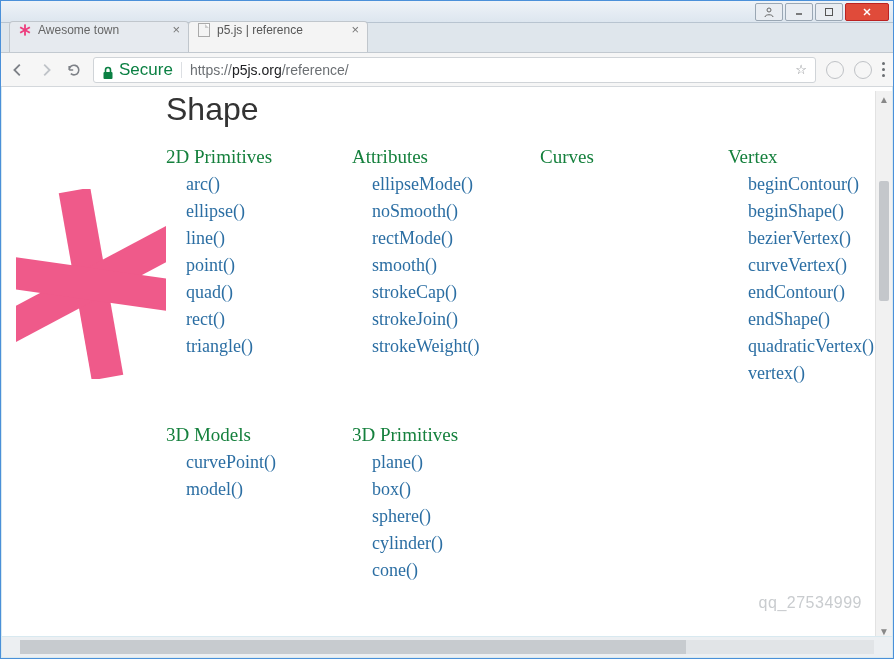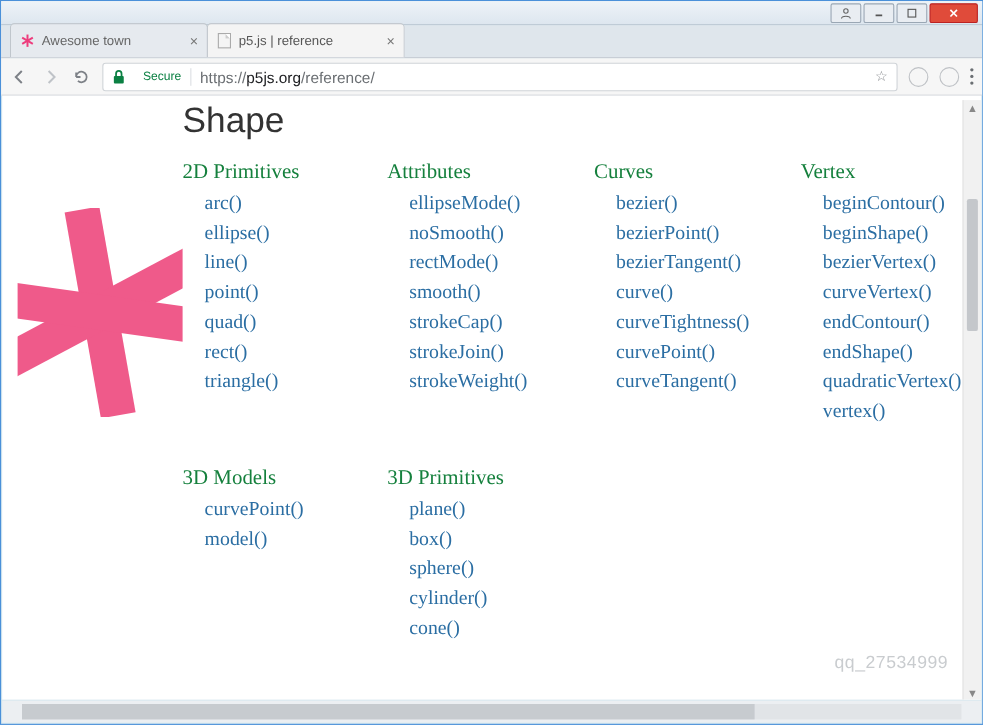--- a/index.html
+++ b/index.html
@@ -46,21 +46,21 @@
   }
   .tab {
     background:#f4f4f4;
     border:1px solid #c0c6cc;
     border-bottom:none;
     border-top-left-radius:4px;
     border-top-right-radius:4px;
     height:26px;
     min-width:180px;
     display:flex;
-    align-items:center;
+    align-items:flex-end;
     padding:15px 8px;
     font: 12px Arial, sans-serif;
     color:#555;
     margin-right:-1px;
     gap:6px;
     margin-top:33px;
   }
   .tab.inactive { background:#e6eaef; color:#666; }
   .tab .favicon { width:14px; height:14px; display:flex; align-items:center; justify-content:center; }
   .tab .close-tab { margin-left:auto; color:#777; font-size:13px; }
@@ -94,21 +94,21 @@
     flex:1;
     display:flex;
     align-items:center;
     border:1px solid #d0d4d8;
     background:#fff;
     height:26px;
     border-radius:3px;
     padding:0 8px;
     gap:8px;
   }
-  .secure { color:#0b8043; display:flex; align-items:center; gap:16px; font-size:11px;}
+  .secure { color:#0b8043; display:flex; align-items:flex-end; gap:5px; font-size:17px;}
   .sep { width:1px; height:16px; background:#dcdfe3; }
   .urltext { color:#202124; font-size:14px; }
   .urltext .domain { color:#202124; }
   .urltext .path { color:#6b6f73; }
   .omnibox .right { margin-left:auto; display:flex; gap:10px; color:#8a8d91;}
   .toolicons { display:flex; gap:10px; color:#9a9ea2; }
   .circleicon{ width:18px;height:18px;border:1.5px solid #bfc2c6;border-radius:50%; }
   .menuicon{ display:flex;flex-direction:column;gap:3px;justify-content:center;}
   .menuicon span{width:3px;height:3px;background:#6b6f73;border-radius:50%;}
 
@@ -320,29 +320,20 @@
             <a href="#">noSmooth()</a>
             <a href="#">rectMode()</a>
             <a href="#">smooth()</a>
             <a href="#">strokeCap()</a>
             <a href="#">strokeJoin()</a>
             <a href="#">strokeWeight()</a>
           </div>
         </div>
         <div>
           <div class="group-title">Curves</div>
-          <div class="reflist">
-            <a href="#">bezier()</a>
-            <a href="#">bezierPoint()</a>
-            <a href="#">bezierTangent()</a>
-            <a href="#">curve()</a>
-            <a href="#">curveTightness()</a>
-            <a href="#">curvePoint()</a>
-            <a href="#">curveTangent()</a>
-          </div>
         </div>
         <div>
           <div class="group-title">Vertex</div>
           <div class="reflist">
             <a href="#">beginContour()</a>
             <a href="#">beginShape()</a>
             <a href="#">bezierVertex()</a>
             <a href="#">curveVertex()</a>
             <a href="#">endContour()</a>
             <a href="#">endShape()</a>

